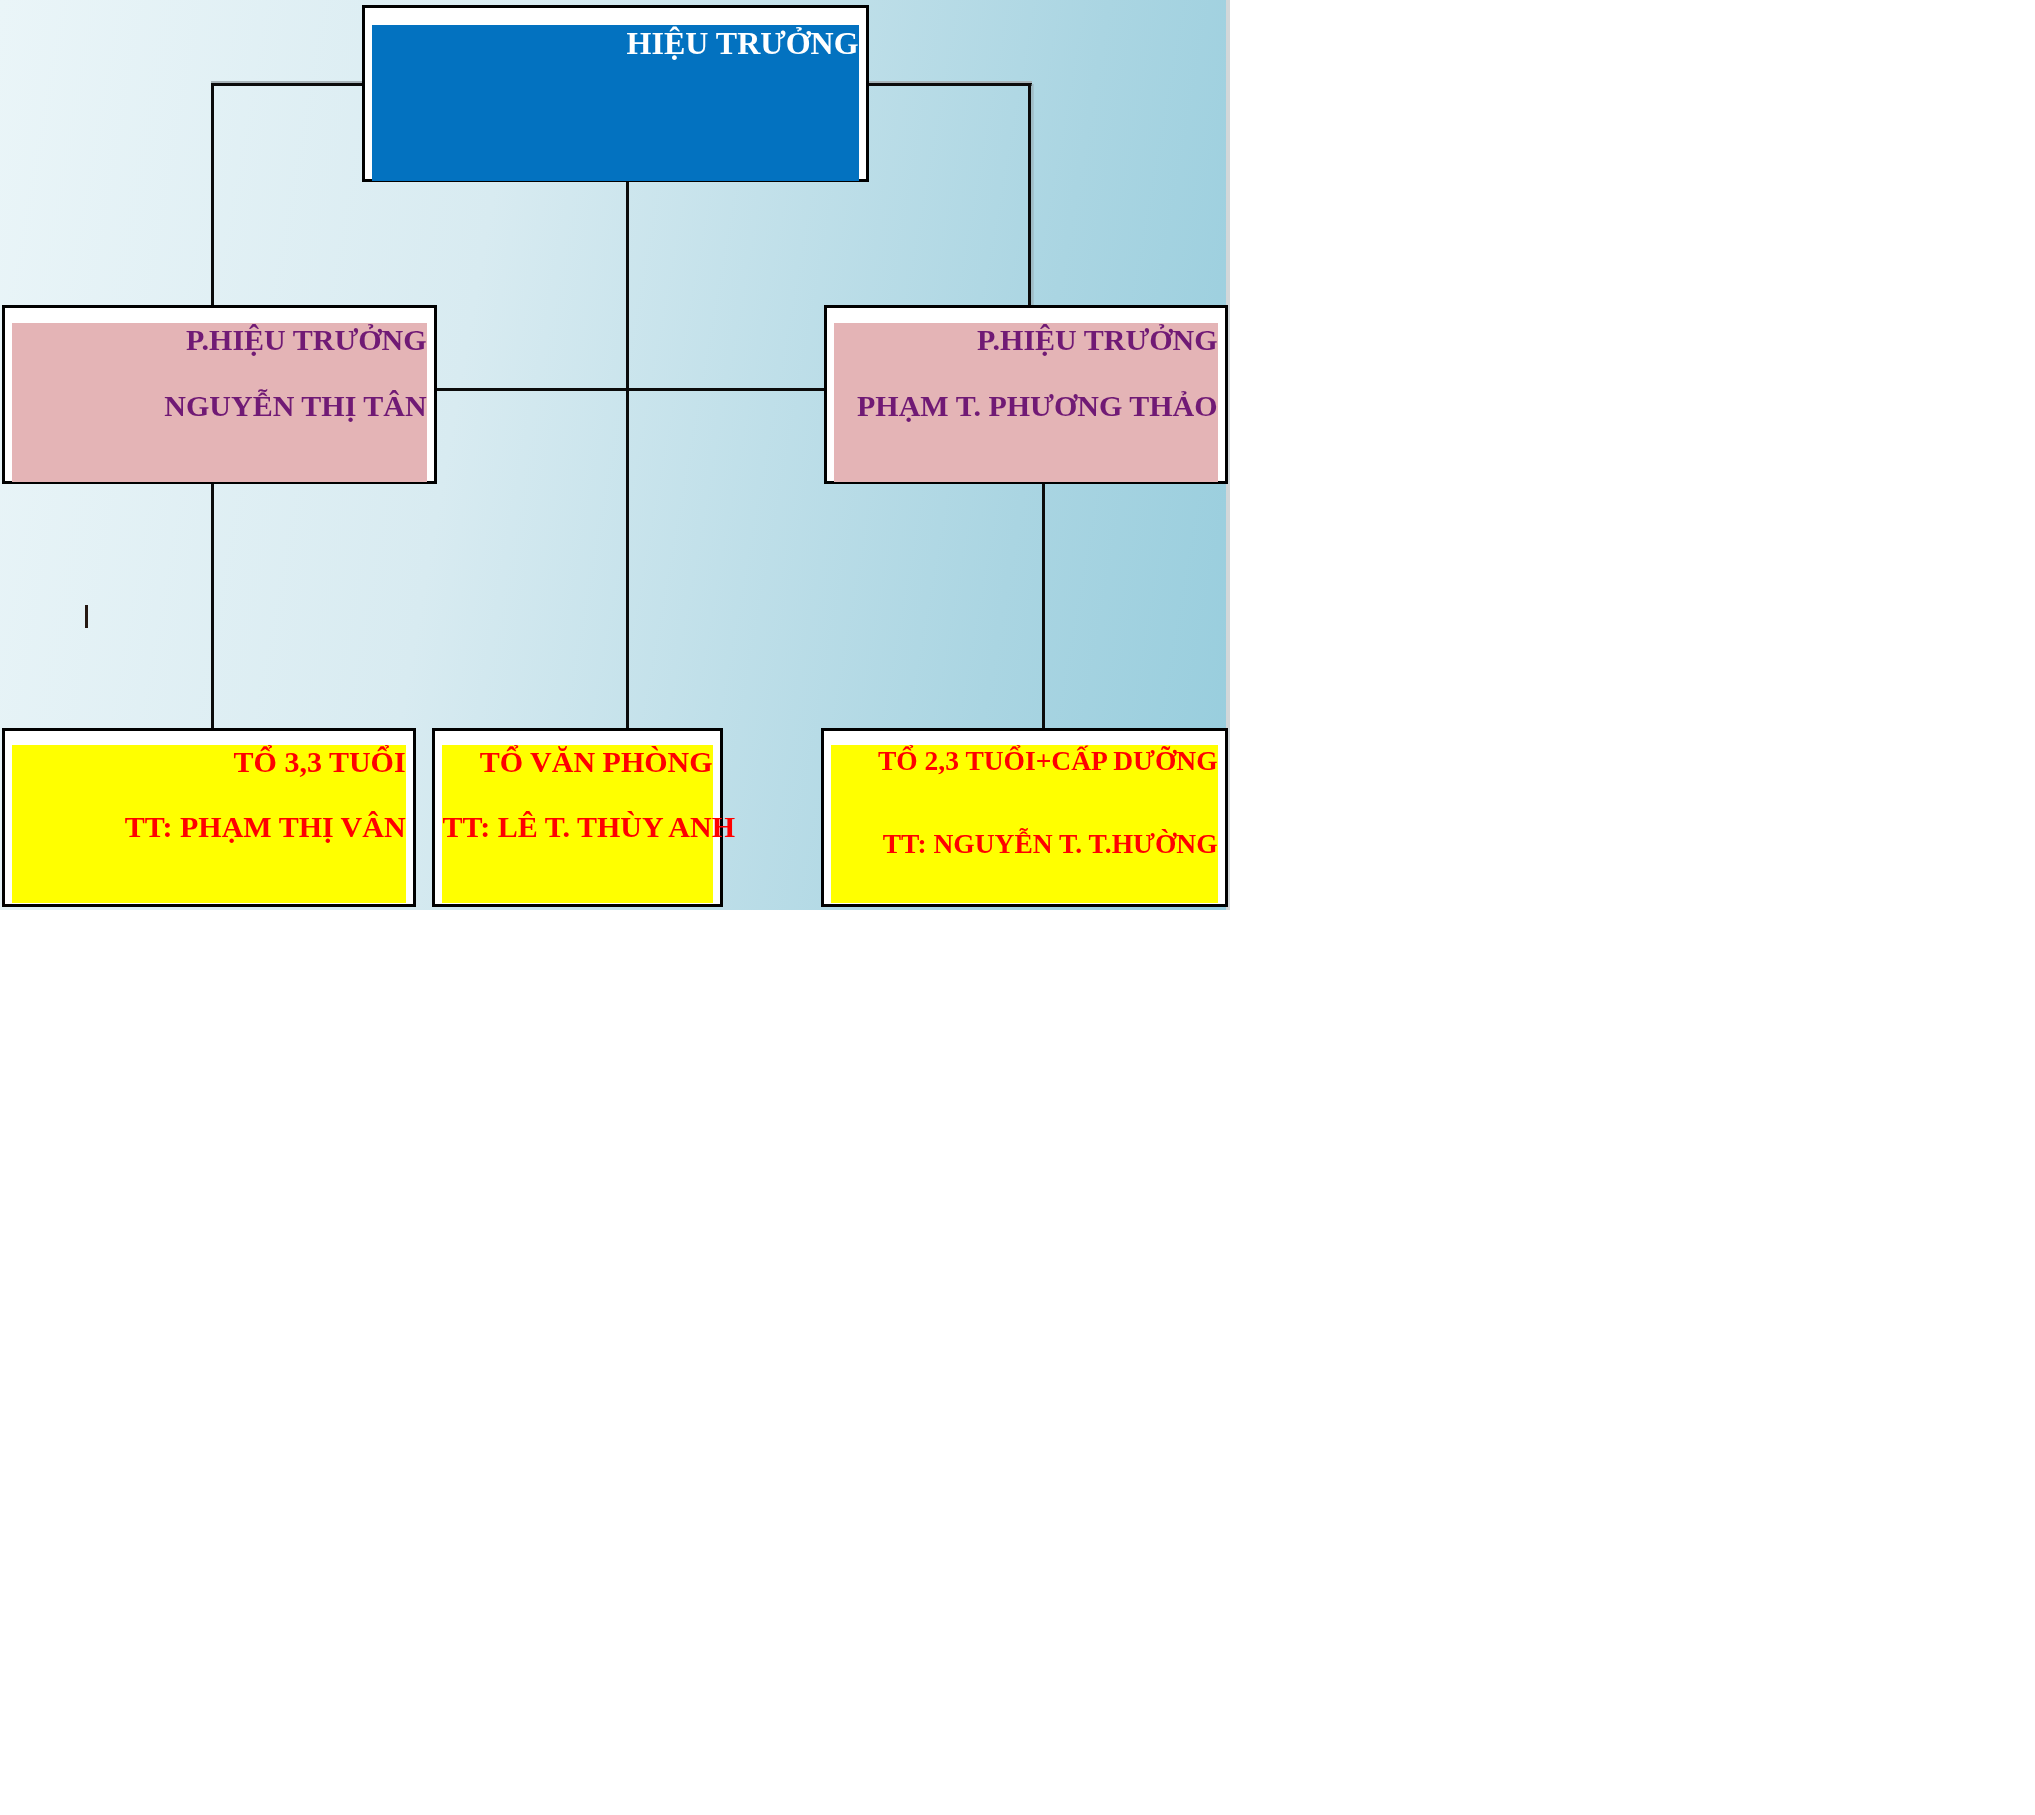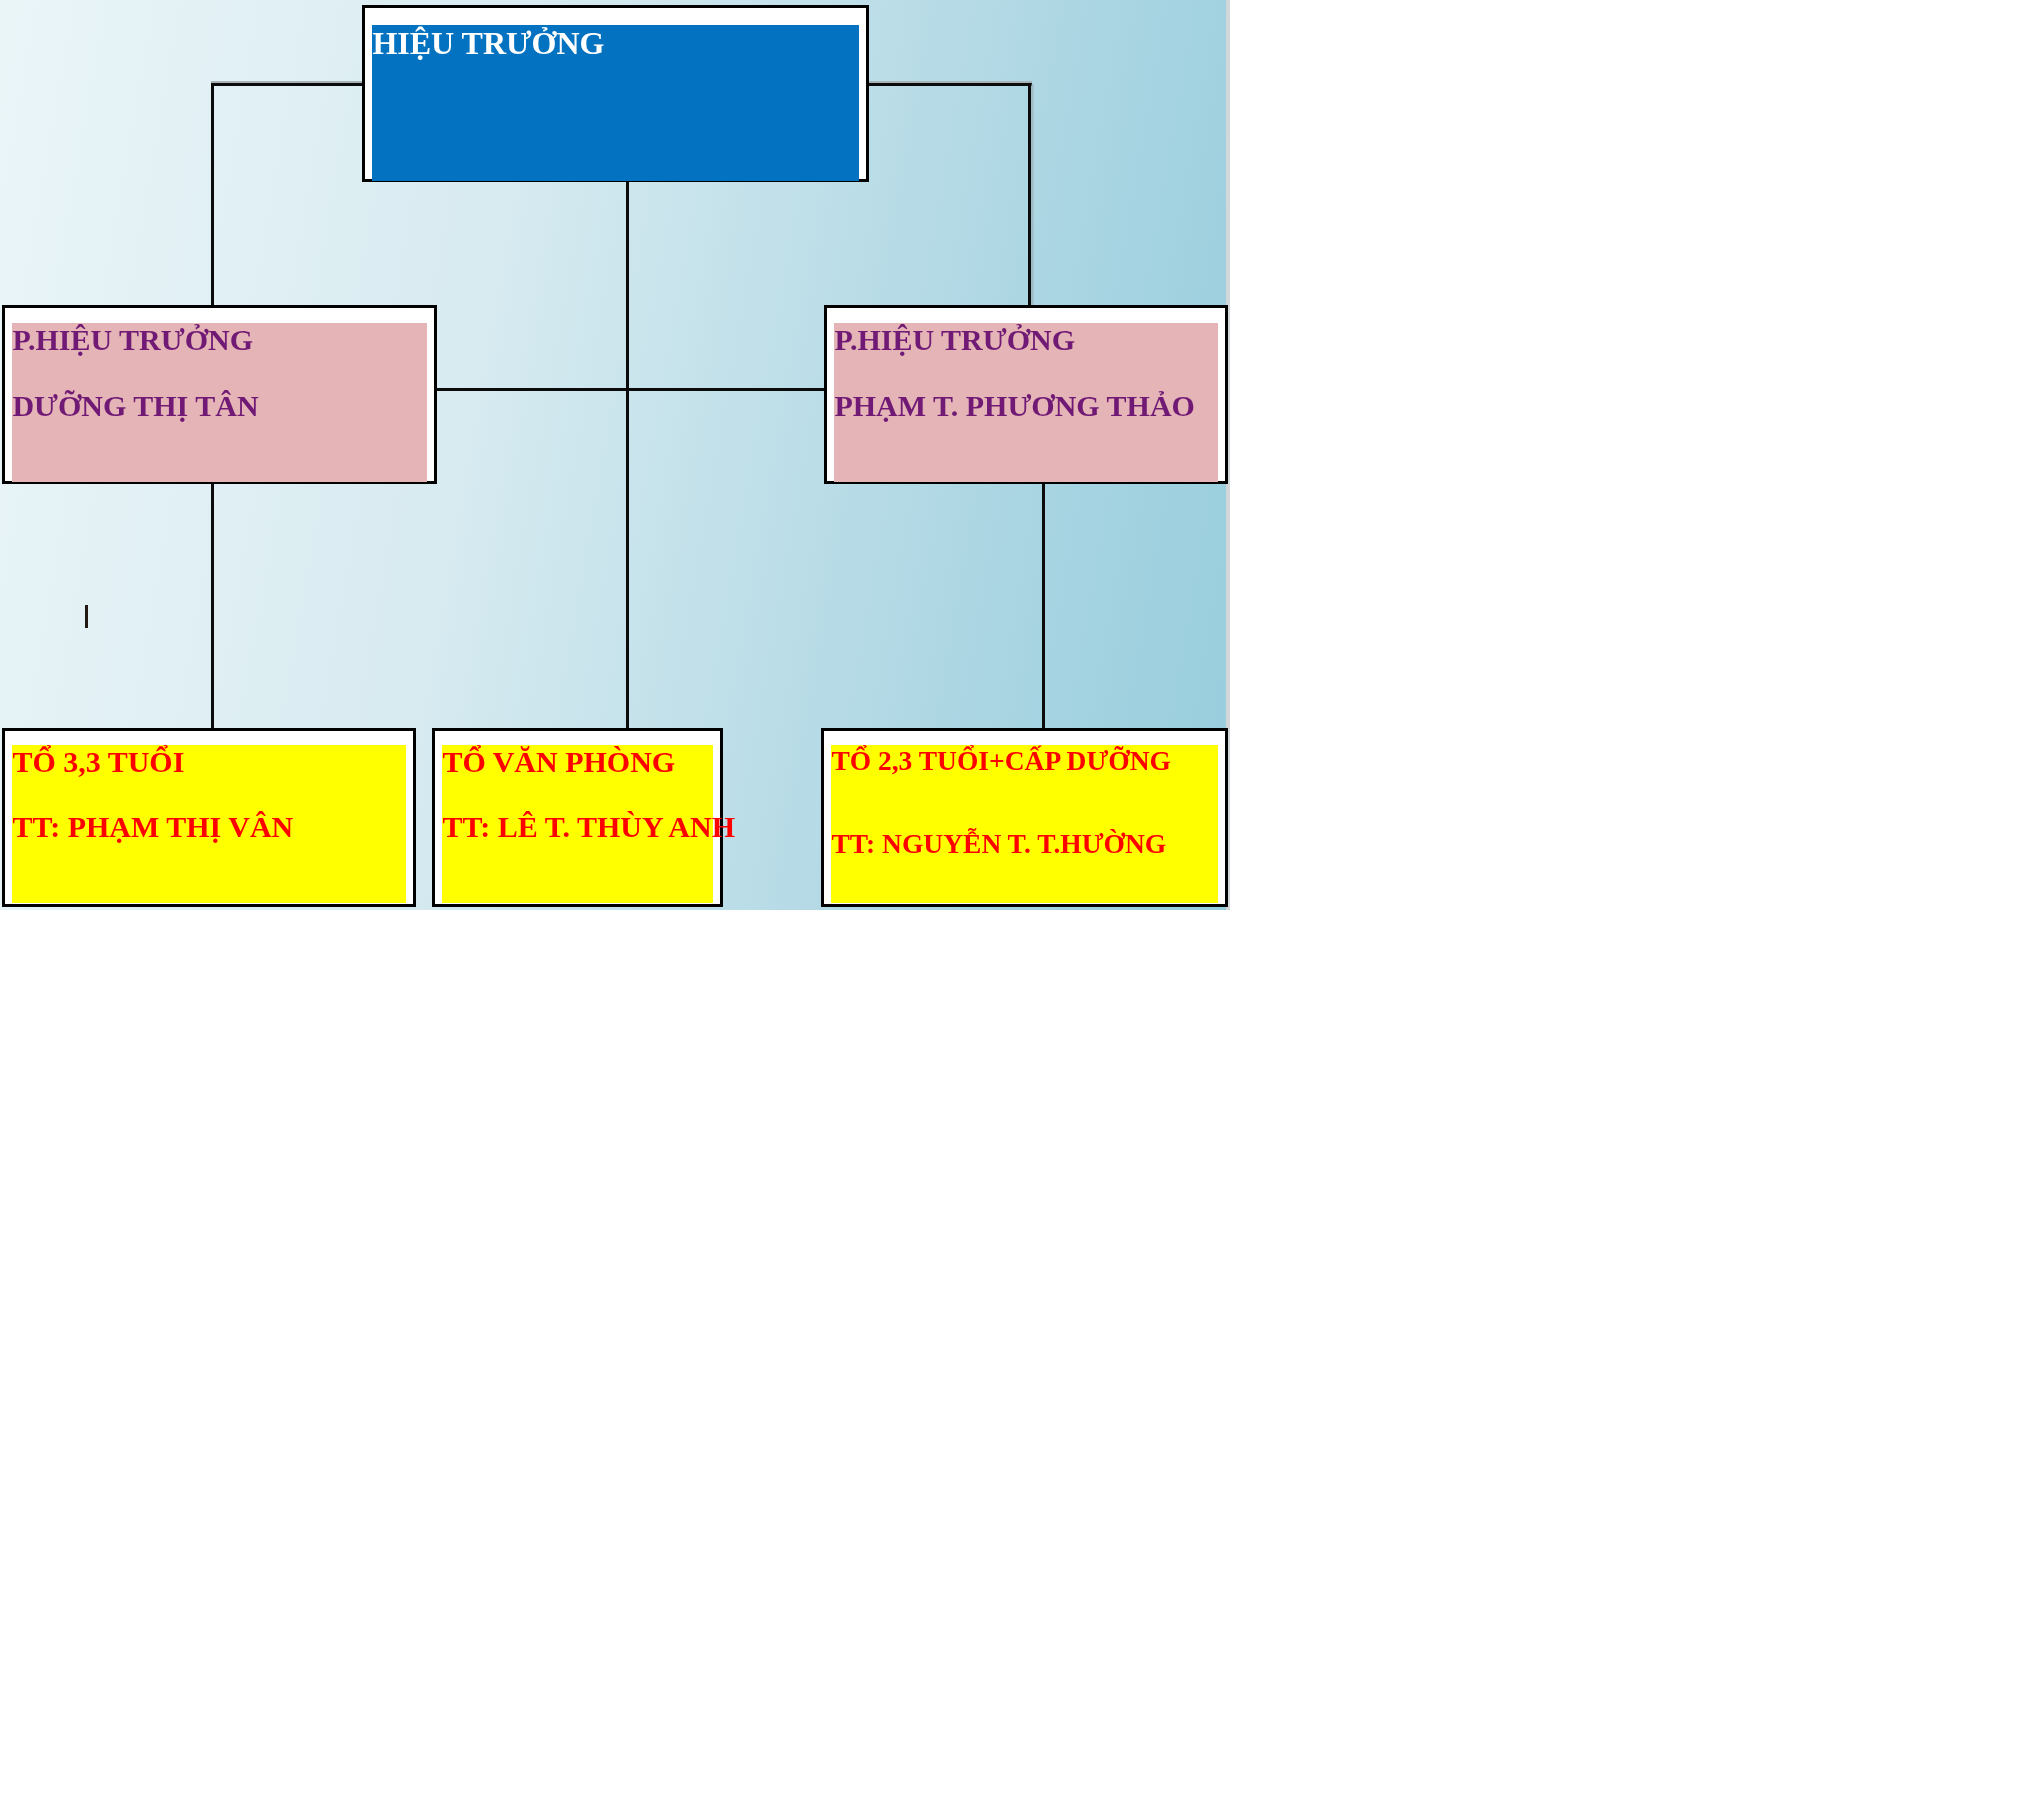--- a/index.html
+++ b/index.html
@@ -30,21 +30,21 @@
   .v-shadow-right { box-shadow: 2.7px 0 0 rgba(150,168,175,0.55); }
   
   .node {
     position: absolute;
     border: 3.4px solid #000000;
     background: #ffffff;
     padding: 7.4px;
   }
   .fill {
     width: 100%; height: 100%;
-    text-align: left;
+    text-align: right;
     font-weight: bold;
   }
   .fill .ln { display: block; white-space: nowrap; }
   .node-principal .fill { background: #0372c0; color: #ffffff; font-size: 32px; }
   .node-principal .ln1 { margin-top: 9.4px; }
   .node-principal .ln2 { margin-top: 38px; }
   .node-vice .fill { background: #e4b4b6; color: #701a75; font-size: 30px; }
   .node-vice .ln1 { margin-top: 8px; }
   .node-vice .ln2 { margin-top: 32px; }
   .node-team .fill { background: #ffff00; color: #ff0000; font-size: 30px; }
@@ -75,21 +75,21 @@
 
 <div class="node node-principal" style="left:362px; top:5.4px; width:507px; height:177px;">
   <div class="fill">
     <span class="ln ln1">HIỆU TRƯỞNG</span>
   </div>
 </div>
 
 <div class="node node-vice" style="left:2px; top:305px; width:435px; height:179px;">
   <div class="fill">
     <span class="ln ln1">P.HIỆU TRƯỞNG</span>
-    <span class="ln ln2">DƯỠNG THỊ TÂN</span>
+    <span class="ln ln2">NGUYỄN THỊ TÂN</span>
   </div>
 </div>
 
 <div class="node node-vice" style="left:824px; top:305px; width:404px; height:179px;">
   <div class="fill">
     <span class="ln ln1">P.HIỆU TRƯỞNG</span>
     <span class="ln ln2">PHẠM T. PHƯƠNG THẢO</span>
   </div>
 </div>
 

